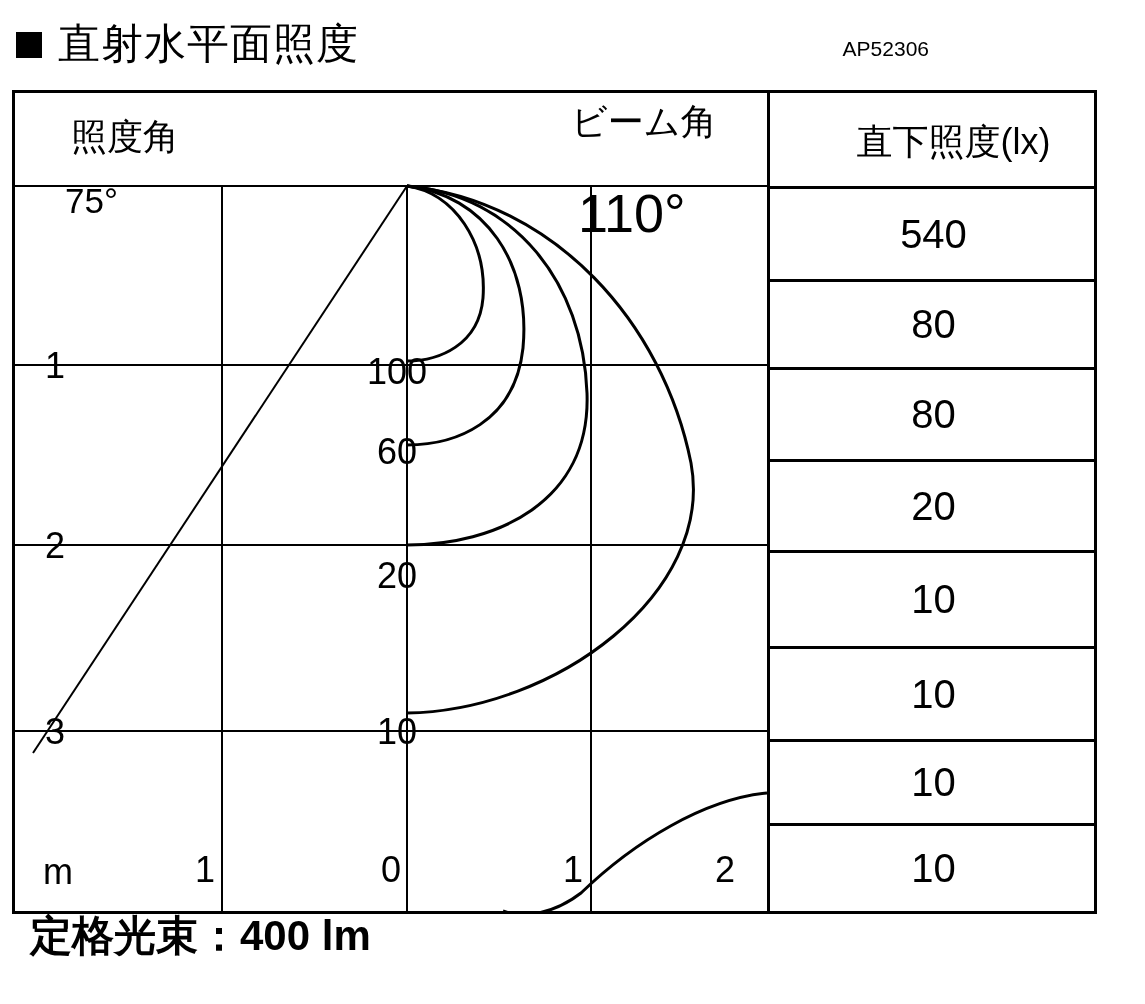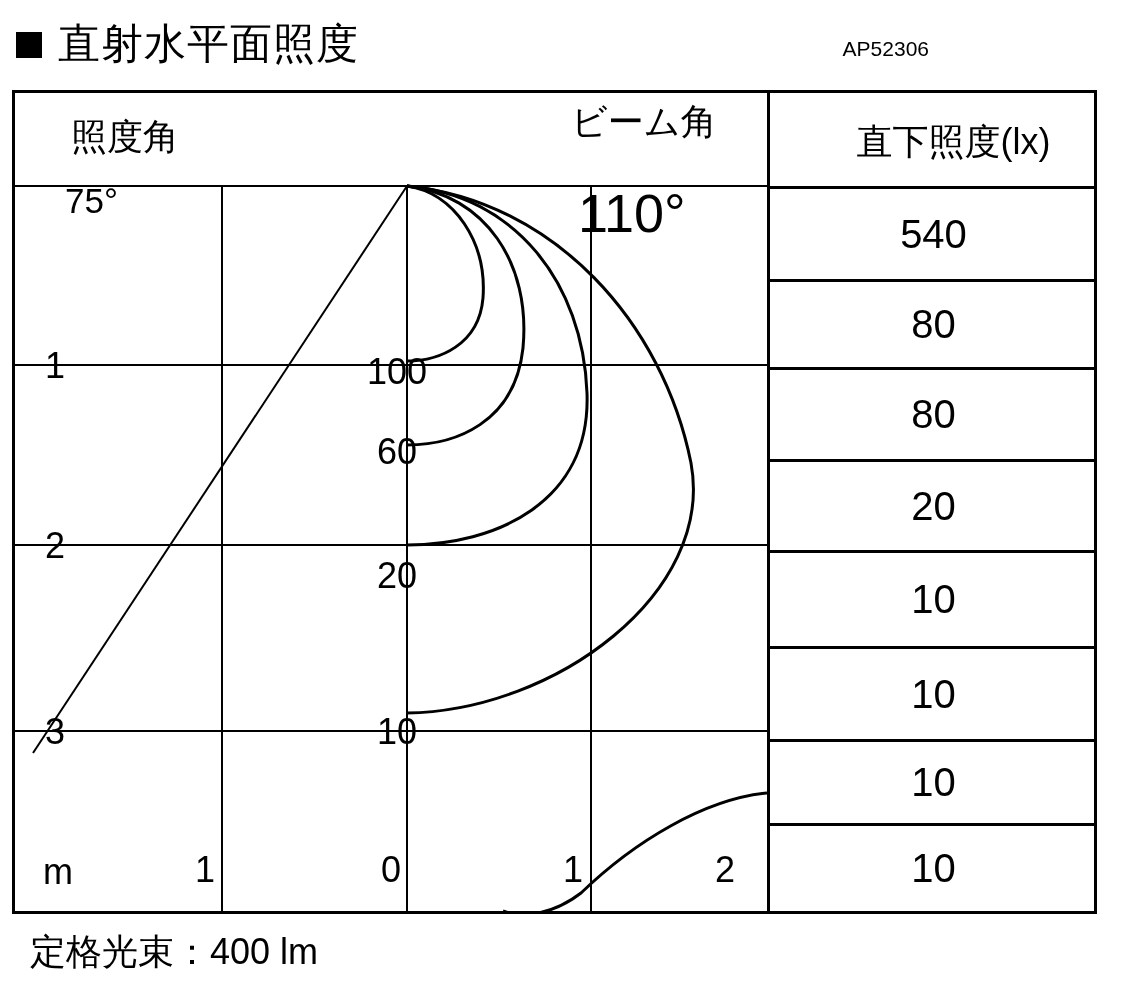--- a/index.html
+++ b/index.html
@@ -173,23 +173,24 @@
     justify-content: center;
     border-top: 3px solid #000;
     box-sizing: border-box;
     font-size: 40px;
   }
 
   
   #footer-note {
     position: absolute;
     left: 30px;
-    top: 928px;
-    font-size: 36px;
-    white-space: nowrap;
+    top: 908px;
+    font-size: 42px;
+    white-space: nowrap;
+    font-weight: bold;
   }
 </style>
 </head>
 <body>
 
 <div id="header">
   <div id="title-marker"></div>
   <div id="title-text">直射水平面照度</div>
   <div id="model-code">AP52306</div>
 </div>

